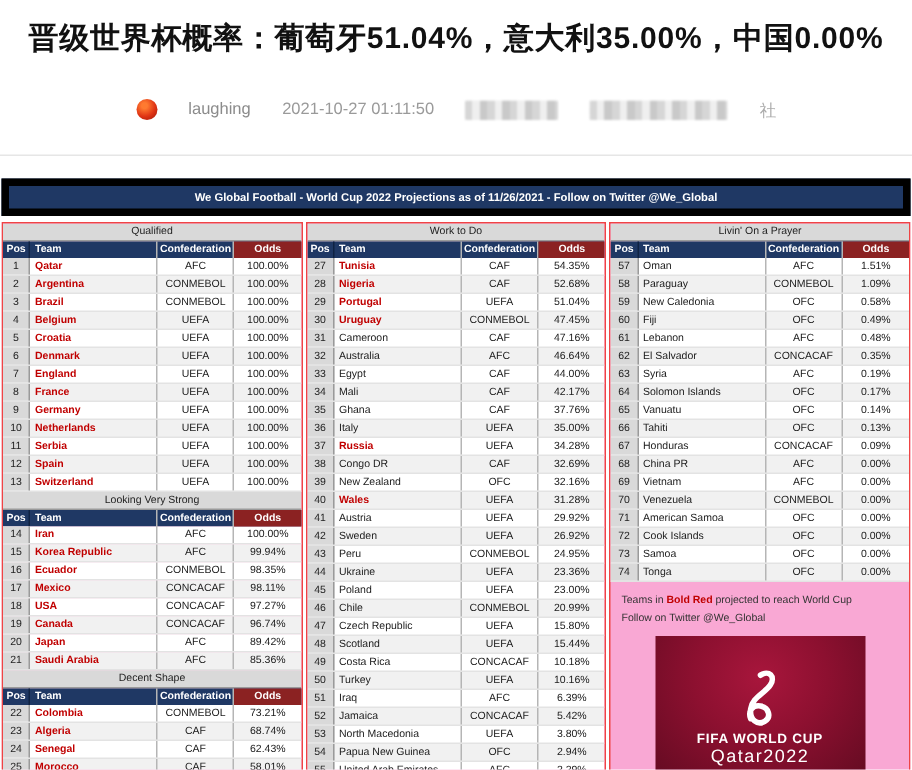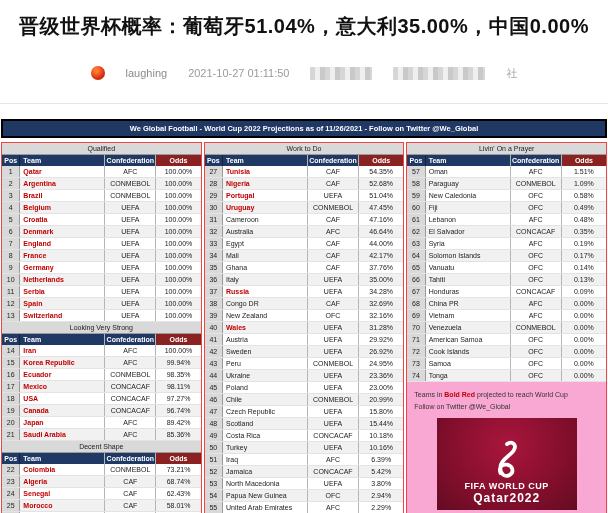--- a/index.html
+++ b/index.html
@@ -14,21 +14,21 @@
   .cens{display:inline-block;height:13px;border-radius:1px;
     background:repeating-linear-gradient(90deg,#d6d6d6 0 5px,#efefef 5px 10px,#c9c9c9 10px 15px),
                repeating-linear-gradient(0deg,rgba(255,255,255,.35) 0 4px,rgba(180,180,180,.35) 4px 8px);
     filter:blur(.6px);}
   .cens.a{width:62px;} .cens.b{width:92px;}
   .suffix{color:#aaa;}
   .divider{border-top:1px solid #e6e6e6;margin-top:22px;}
 
   
   .table-wrap{padding:15px 1px 0;font-size:7px;color:#1a1a1a;}
-  .banner{background:#1f3864;border:2px solid #000000;color:#fff;font-weight:bold;font-size:7.5px;
+  .banner{background:#1f3864;border:5px solid #000000;color:#fff;font-weight:bold;font-size:7.5px;
     height:15px;line-height:15px;text-align:center;margin-bottom:4px;}
   .groups{display:flex;gap:2px;height:384px;overflow:hidden;border-bottom:4px solid #1f3864;}
   .group{flex:1 1 0;border:1px solid #ef4444;background:#f9a8d4;overflow:hidden;}
 
   .section-title{background:#d9d9d9;border-bottom:1px solid #9a9a9a;height:11px;line-height:11px;text-align:center;color:#222;}
   .hrow{display:flex;background:#1f3864;color:#fff;font-weight:bold;height:11px;line-height:11px;}
   .hrow .c-pos{background:transparent;border-right:1px solid #0f2242;color:#fff;}
   .hrow .c-odds{background:#8b2222;}
   .row{display:flex;height:11px;line-height:11px;background:#fff;border-bottom:1px solid #e3e3e3;}
   .row.alt{background:#f1f1f1;}
@@ -40,21 +40,21 @@
   .c-team.boldred{color:#c00000;font-weight:bold;}
 
   .note{padding:9px 7px 0;font-size:7px;color:#333;}
   .note .hl{color:#c00000;font-weight:bold;}
   .note2{padding:5px 7px 0;font-size:7px;color:#333;}
 
   .logo-box{width:140px;height:92px;margin:8px auto 0;
     background:radial-gradient(ellipse at 50% 30%,#a8163c 0%,#8d1030 45%,#650b22 100%);
     display:flex;flex-direction:column;align-items:center;justify-content:flex-end;padding-bottom:5px;box-sizing:border-box;}
   .logo-l1{color:#fff;font-weight:bold;font-size:9px;letter-spacing:.5px;}
-  .logo-l2{color:#fff;font-weight:bold;font-size:12px;letter-spacing:1px;}
+  .logo-l2{color:#fff;font-weight:normal;font-size:12px;letter-spacing:1px;}
 </style>
 </head>
 <body>
 
 <div class="post-header">
   <div class="post-title">晋级世界杯概率：葡萄牙51.04%，意大利35.00%，中国0.00%</div>
   <div class="meta">
     <span class="avatar"></span>
     <span class="author">laughing</span>
     <span class="time">2021-10-27 01:11:50</span>

